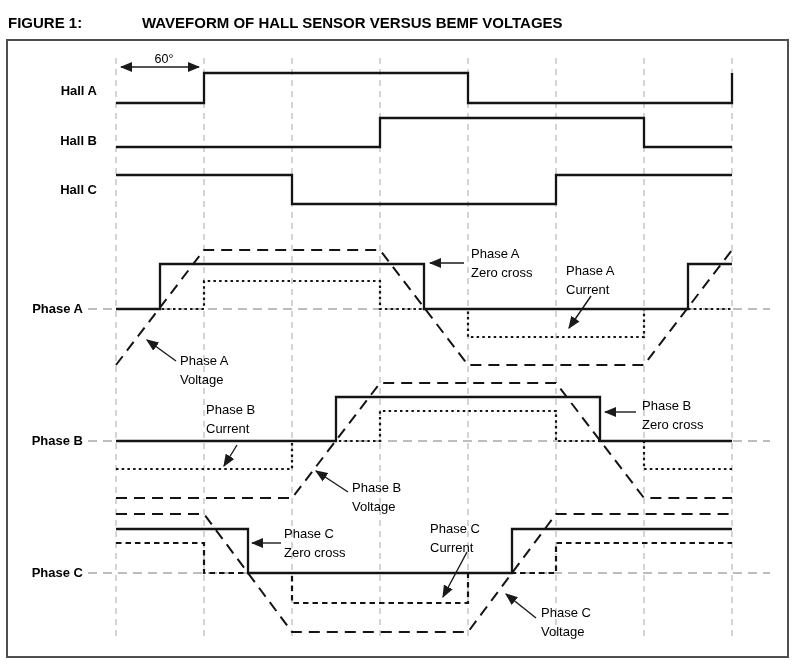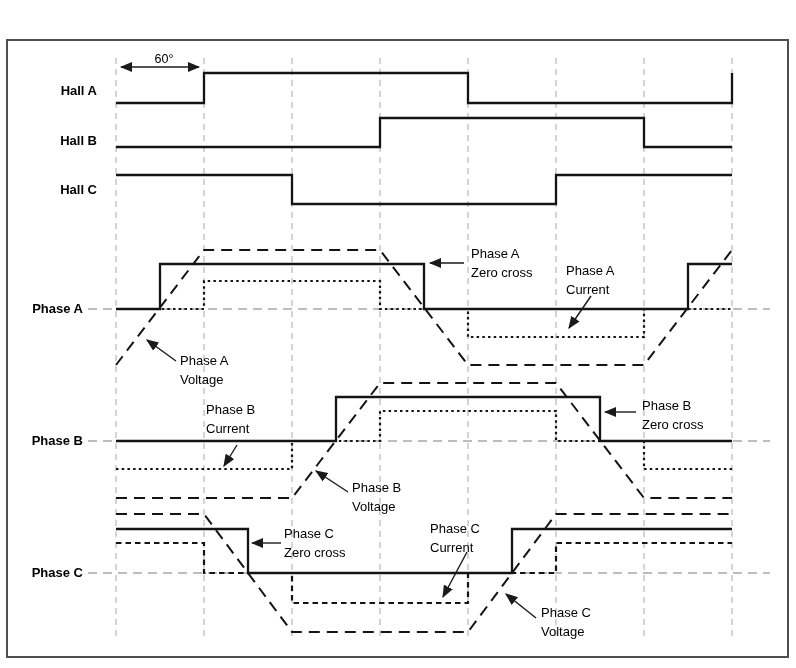--- a/index.html
+++ b/index.html
@@ -8,20 +8,24 @@
         font-family:"Liberation Sans","DejaVu Sans",sans-serif;}
   .title-row{position:absolute;top:14px;left:0;width:796px;height:20px;}
   .fig-label{position:absolute;left:8px;top:0;font-size:15px;font-weight:bold;color:#000;}
   .fig-title{position:absolute;left:142px;top:0;font-size:15px;font-weight:bold;color:#000;}
   svg text{font-family:"Liberation Sans","DejaVu Sans",sans-serif;}
 </style>
 </head>
 <body>
 
 <div class="page">
+  <div class="title-row">
+    <span class="fig-label">FIGURE 1:</span>
+    <span class="fig-title">WAVEFORM OF HALL SENSOR VERSUS BEMF VOLTAGES</span>
+  </div>
   <svg id="wave-svg" width="796" height="668" viewBox="0 0 796 668" xmlns="http://www.w3.org/2000/svg">
       <defs>
         <marker id="arr" viewBox="0 0 10 8" refX="9" refY="4" markerWidth="9" markerHeight="7.5" orient="auto-start-reverse">
           <path d="M0,0 L10,4 L0,8 Z" fill="#1a1a1a"></path>
         </marker>
       </defs>
       <rect x="7" y="40" width="781" height="617" fill="none" stroke="#4f4f4f" stroke-width="2"></rect>
       <line x1="116" y1="58" x2="116" y2="638" stroke="#bdbdbd" stroke-width="1.3" stroke-dasharray="6,5"></line>
       <line x1="204" y1="58" x2="204" y2="638" stroke="#bdbdbd" stroke-width="1.3" stroke-dasharray="6,5"></line>
       <line x1="292" y1="58" x2="292" y2="638" stroke="#bdbdbd" stroke-width="1.3" stroke-dasharray="6,5"></line>

